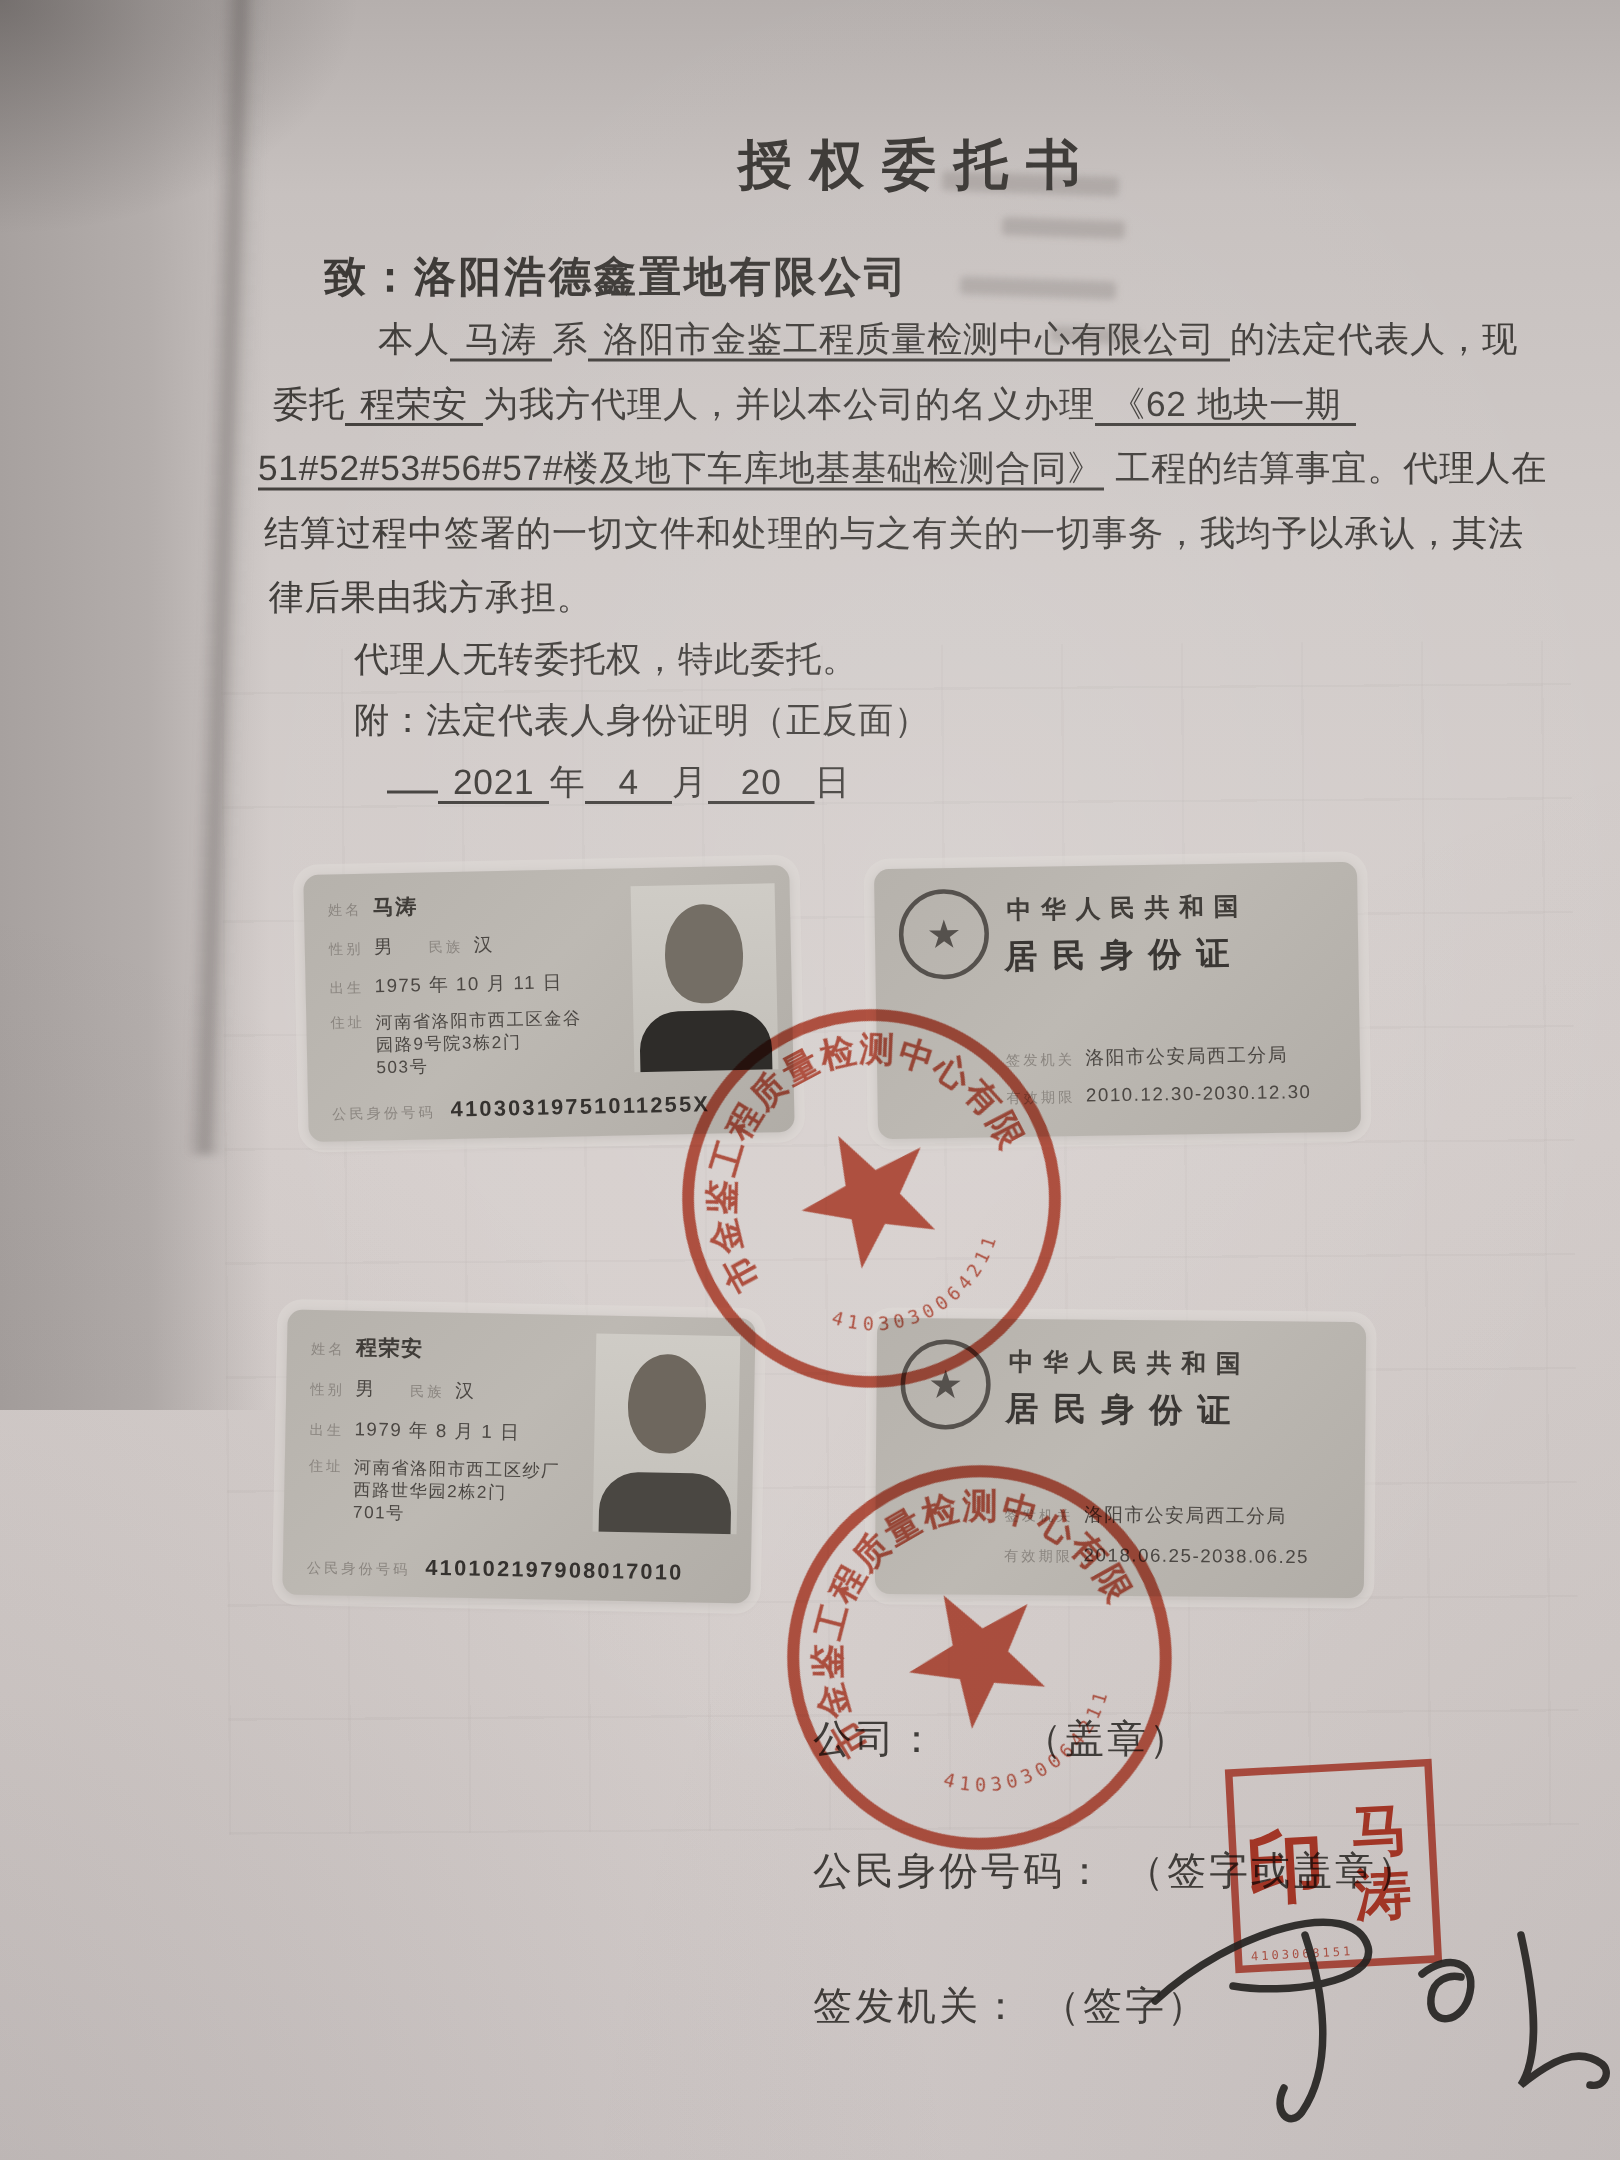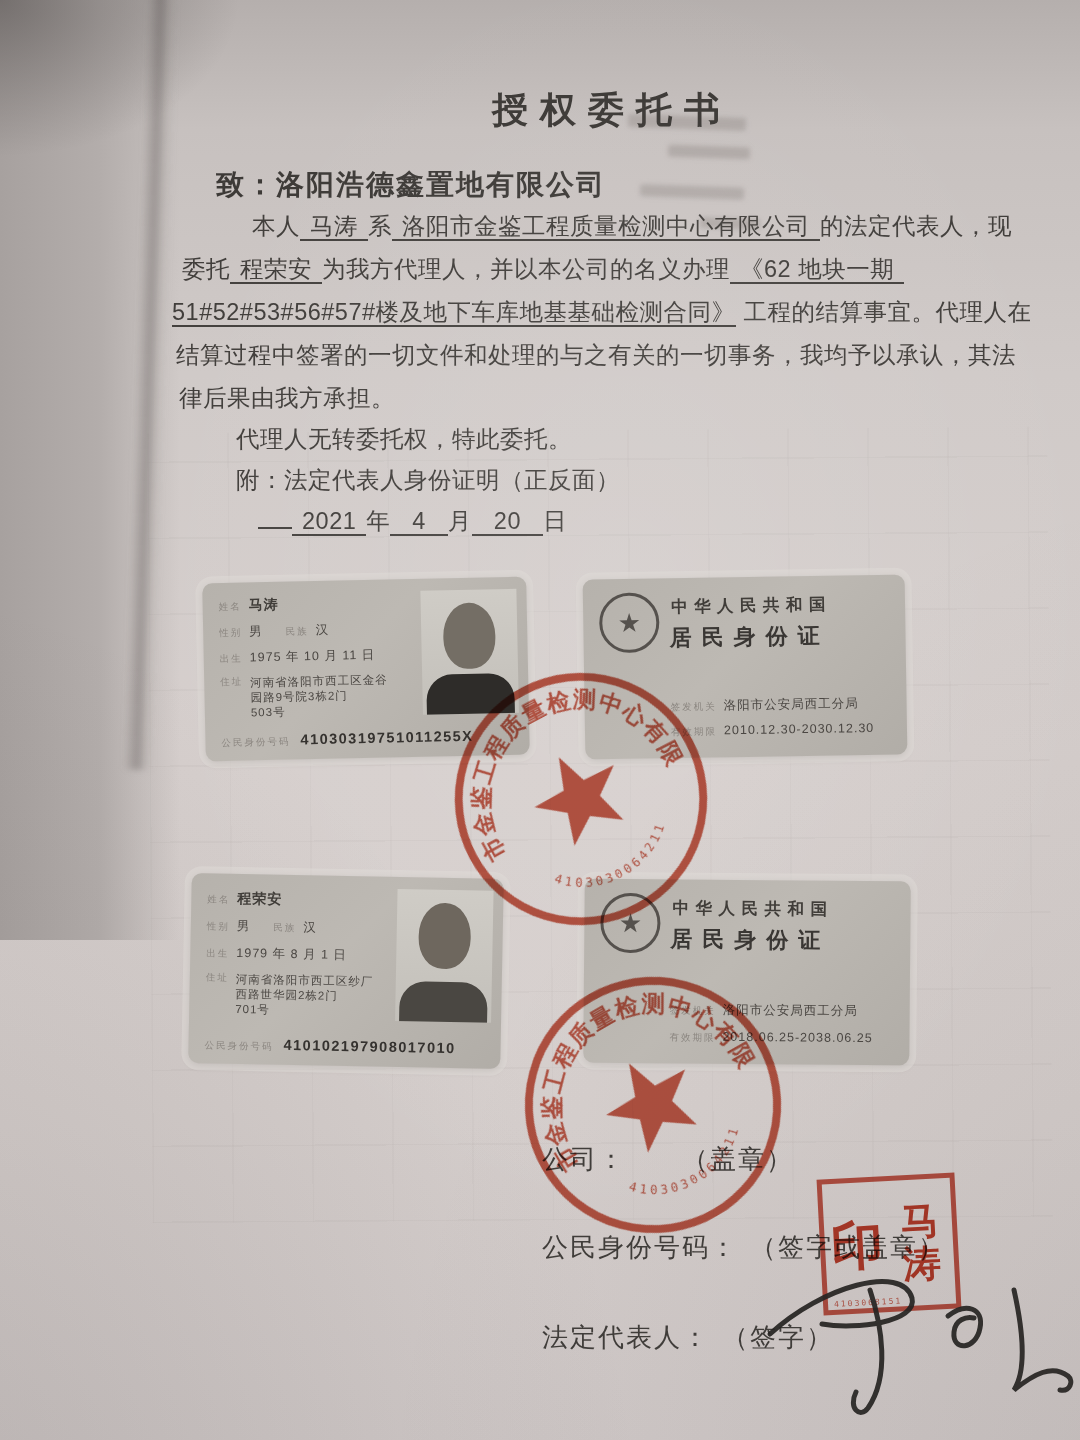--- a/index.html
+++ b/index.html
@@ -229,21 +229,21 @@
     <text class="sealnum"><textPath href="#arcB2" startOffset="50%" text-anchor="middle">4103030064211</textPath></text>
   </svg>
 
   <div class="foot" style="left:542px;top:1142px;">
     <span>公司：</span><span style="margin-left:56px;">（盖章）</span>
   </div>
   <div class="foot" style="left:542px;top:1230px;">
     <span>公民身份号码：</span><span style="margin-left:12px;">（签字或盖章）</span>
   </div>
   <div class="foot" style="left:542px;top:1320px;">
-    <span>法定代表人：</span><span style="margin-left:12px;">（签字）</span>
+    <span>签发机关：</span><span style="margin-left:12px;">（签字）</span>
   </div>
 
   <div class="namestamp">
     <span class="big">印</span>
     <span class="col">
       <span class="ch">马</span>
       <span class="ch">涛</span>
     </span>
     <span class="digits">4103068151</span>
   </div>

